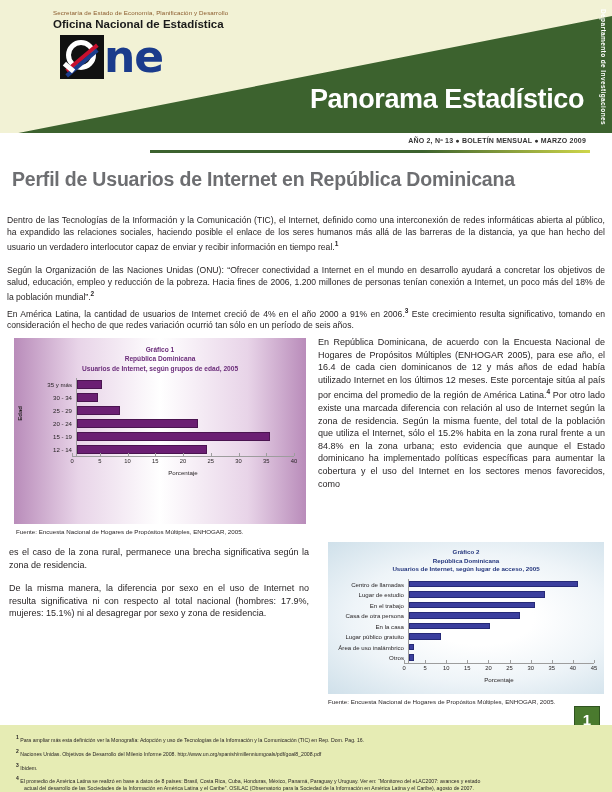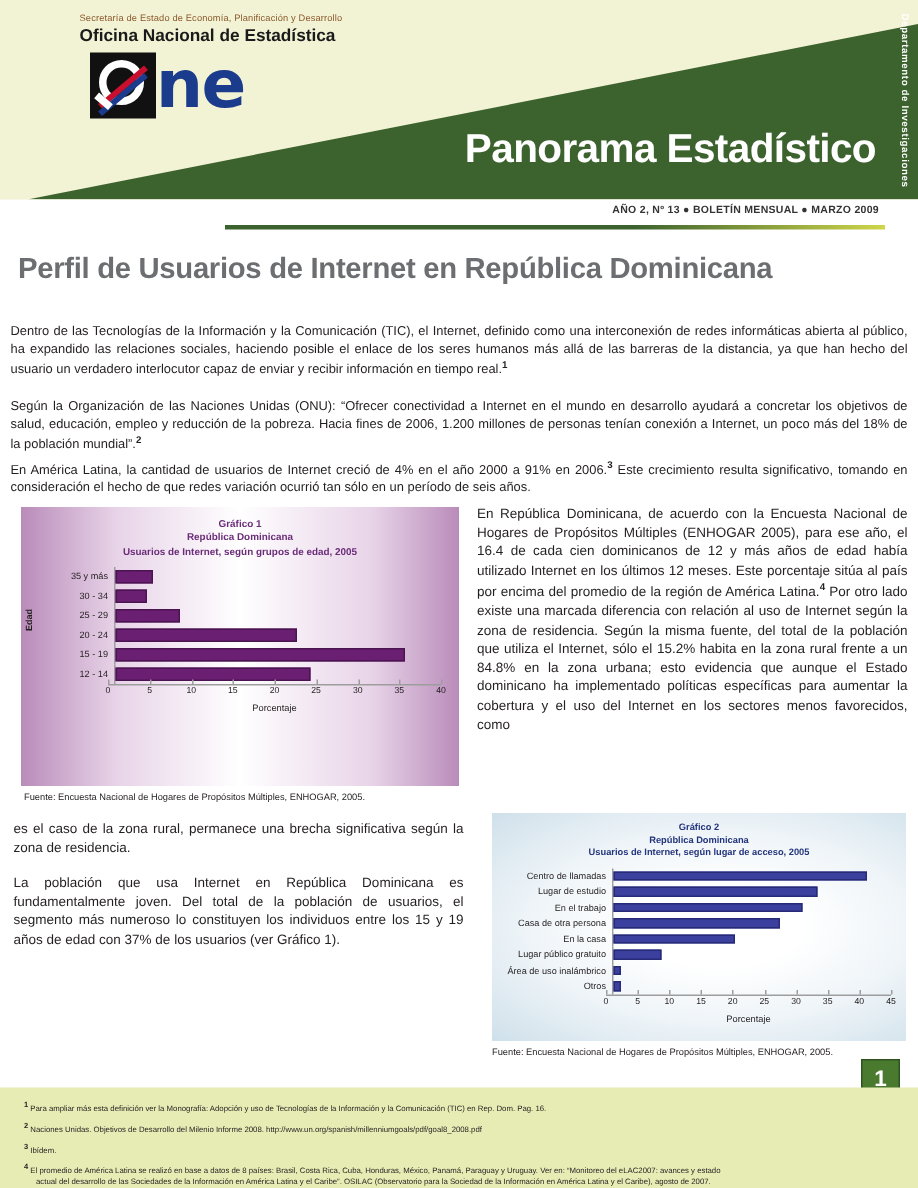--- a/index.html
+++ b/index.html
@@ -440,21 +440,21 @@
       </div>
   </div>
   <div class="fuente" style="left:16px; top:528px; width:300px;">Fuente: Encuesta Nacional de Hogares de Propósitos Múltiples, ENHOGAR, 2005.</div>
 
   <div class="col-right" style="top:336px;">
     <p><span>En República Dominicana, de acuerdo con la Encuesta Nacional de Hogares de Propósitos Múltiples (ENHOGAR 2005), para ese año, el 16.4 de cada cien dominicanos de 12 y más años de edad había utilizado Internet en los últimos 12 meses. Este porcentaje sitúa al país por encima del promedio de la región de América Latina.</span><sup>4</sup><span> Por otro lado existe una marcada diferencia con relación al uso de Internet según la zona de residencia. Según la misma fuente, del total de la población que utiliza el Internet, sólo el 15.2% habita en la zona rural frente a un 84.8% en la zona urbana; esto evidencia  que aunque el Estado dominicano ha implementado políticas específicas para aumentar la cobertura y el uso del Internet en los sectores menos favorecidos, como</span></p>
   </div>
 
   <div class="col-left" style="top:546px;">
     <p>es el caso de la zona rural, permanece una brecha significativa según la zona de residencia.</p>
-    <p>La población que usa Internet en República Dominicana es fundamentalmente joven. Del total de la población de usuarios, el segmento más numeroso lo constituyen los individuos entre los 15 y 19 años de edad con 37% de los usuarios (ver Gráfico 1).</p>
+    <p>De la misma manera, la diferencia por sexo en el uso de Internet no resulta significativa ni con respecto al total nacional (hombres: 17.9%, mujeres: 15.1%) ni al desagregar por sexo y zona de residencia.</p>
   </div>
 
   <div class="chart-box chart2">
     <div class="chart-title">
       <div>Gráfico 2</div>
       <div>República Dominicana</div>
       <div class="l2">Usuarios de Internet, según lugar de acceso, 2005</div>
     </div>
     <div class="plot" id="plot2" style="padding:0 10px 0 6px;">
         <div class="bar-row">

